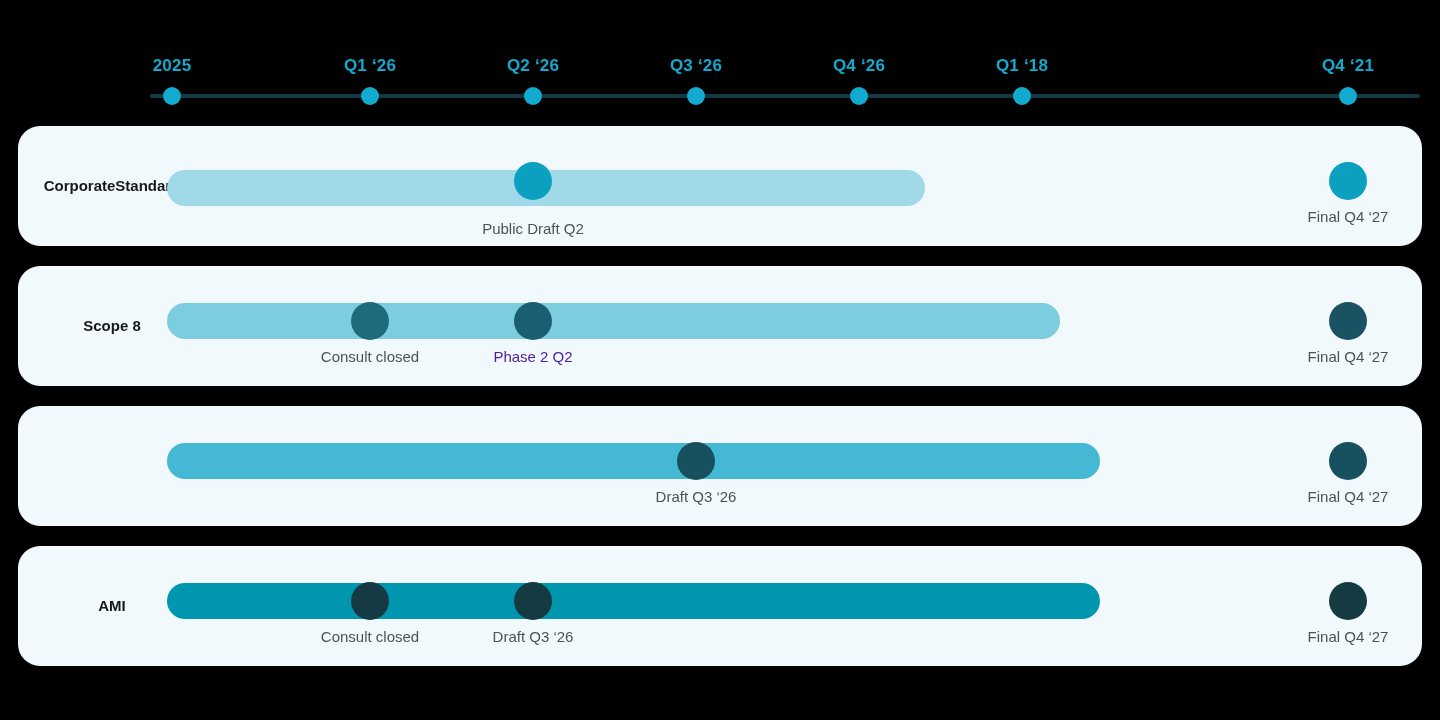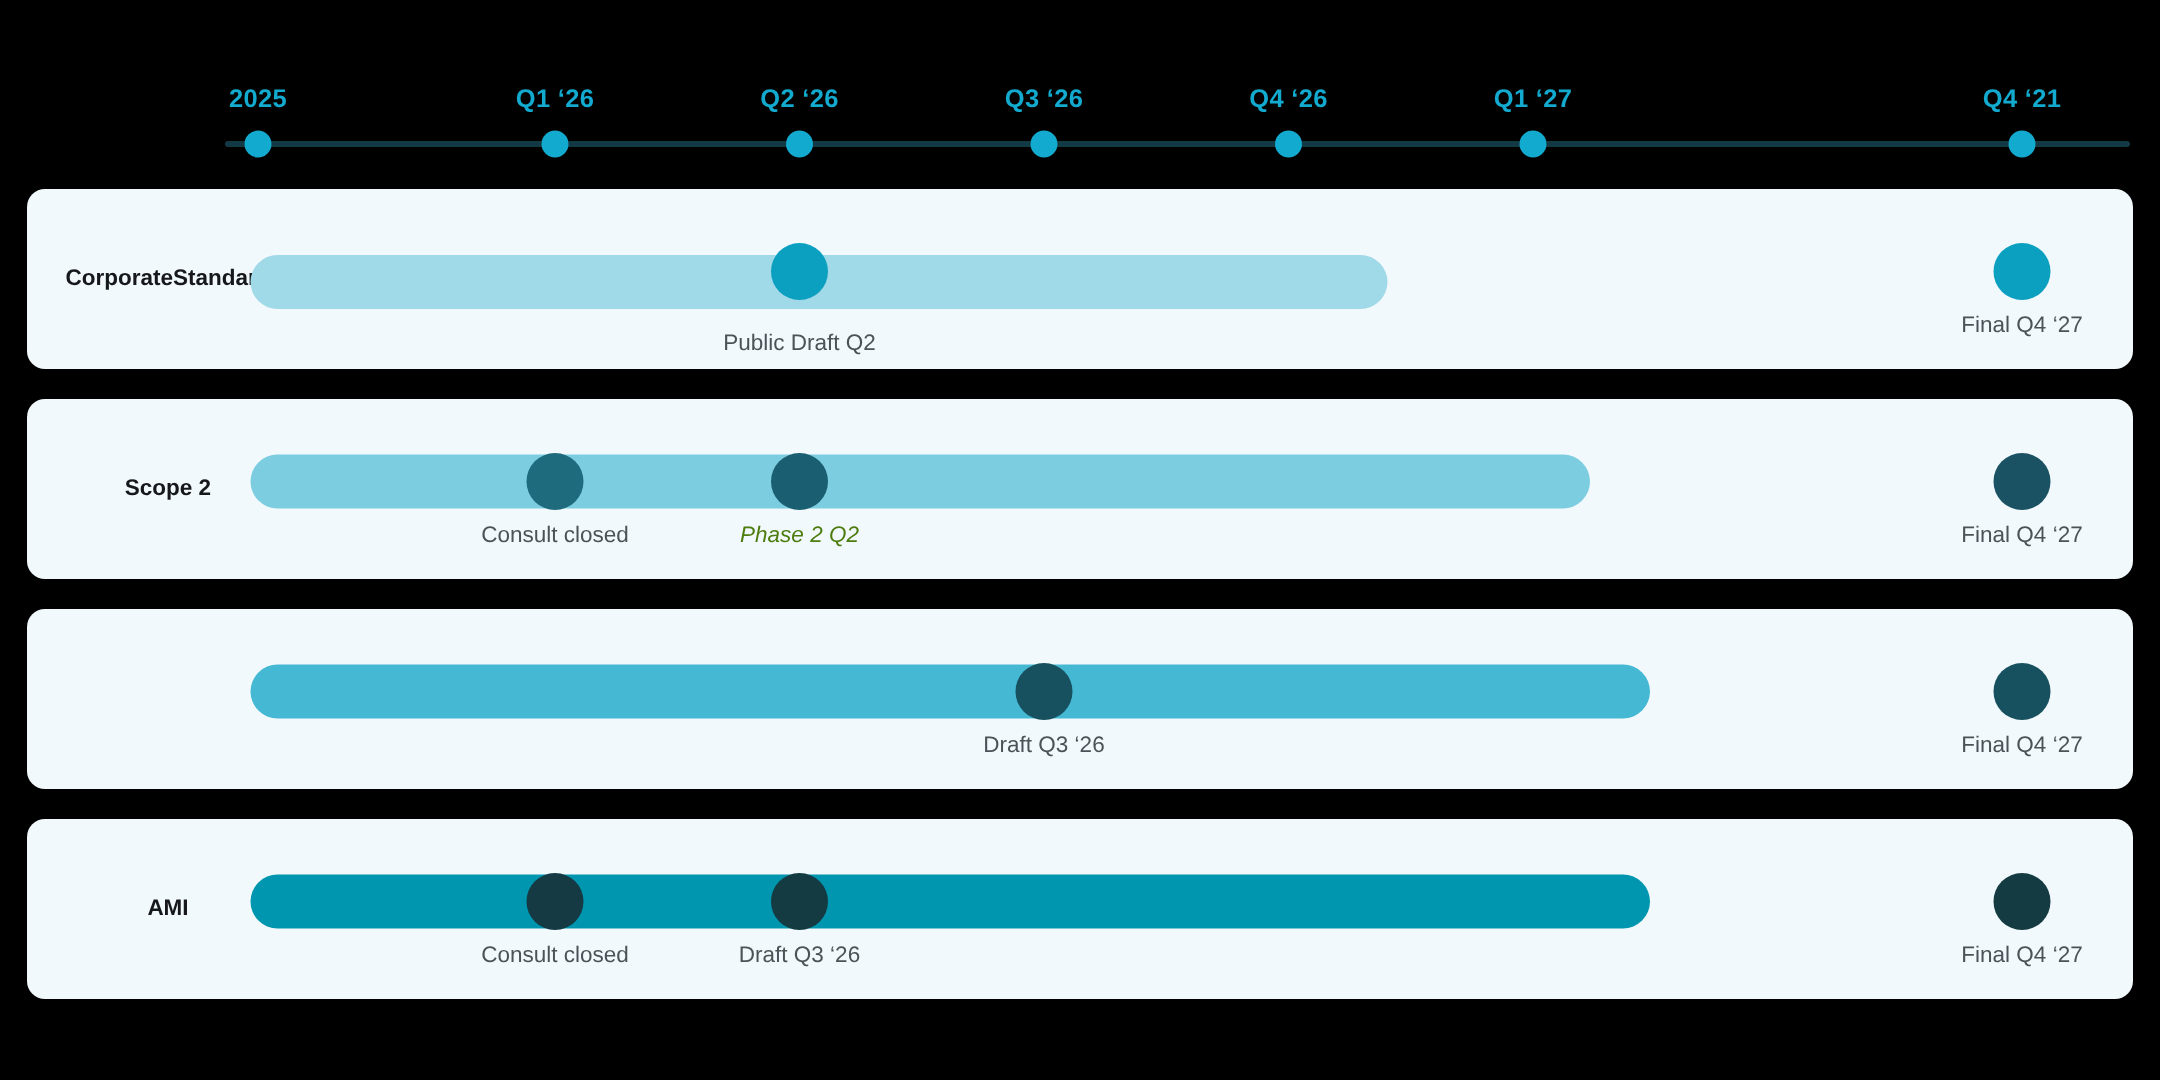--- a/index.html
+++ b/index.html
@@ -68,21 +68,21 @@
     white-space: nowrap;
   }
 
   
   .row-card {
     position: absolute;
     left: 18px;
     width: 1404px;
     height: 120px;
     background: #f2f9fc;
-    border-radius: 12px;
+    border-radius: 22px;
   }
 
   .row-label {
     position: absolute;
     left: 32px;
     top: 0;
     width: 124px;
     height: 120px;
     display: flex;
     align-items: center;
@@ -170,21 +170,21 @@
         </div>
         <div class="axis-tick" style="left: 696px;">
           <div class="tick-label">Q3 ‘26</div>
           <div class="tick-dot" style="background: rgb(18, 170, 206);"></div>
         </div>
         <div class="axis-tick" style="left: 859px;">
           <div class="tick-label">Q4 ‘26</div>
           <div class="tick-dot" style="background: rgb(18, 170, 206);"></div>
         </div>
         <div class="axis-tick" style="left: 1022px;">
-          <div class="tick-label">Q1 ‘27</div>
+          <div class="tick-label">Q1 ‘18</div>
           <div class="tick-dot" style="background: rgb(18, 170, 206);"></div>
         </div>
         <div class="axis-tick" style="left: 1348px;">
           <div class="tick-label">Q4 ‘21</div>
           <div class="tick-dot" style="background: rgb(18, 170, 206);"></div>
         </div>
       </div>
   </div>
 
   <div id="rows-area">
@@ -199,30 +199,30 @@
           <div class="ms-dot" style="background: rgb(11, 160, 192);"></div>
           <div class="ms-label" style="color: rgb(76, 83, 88); margin-top: 12px;">Public Draft Q2</div>
         </div>
         <div class="endpoint" style="left: 1330px; top: 55px;">
           <div class="end-dot" style="background: rgb(11, 160, 192);"></div>
           <div class="end-label" style="color: rgb(76, 83, 88);">Final Q4 ‘27</div>
         </div>
       </div>
       <div class="row-card" style="top: 266px; background: rgb(242, 249, 252);">
         <div class="row-label">
-          <span>Scope 2</span>
+          <span>Scope 8</span>
         </div>
         <div class="bar" style="left: 149px; width: 893px; top: 37px; background: rgb(124, 205, 224);"></div>
         <div class="milestone" style="left: 352px; top: 55px;">
           <div class="ms-dot" style="background: rgb(30, 107, 125);"></div>
           <div class="ms-label" style="color: rgb(76, 83, 88);">Consult closed</div>
         </div>
         <div class="milestone" style="left: 515px; top: 55px;">
           <div class="ms-dot" style="background: rgb(26, 95, 113);"></div>
-          <div class="ms-label" style="color: #4d7c0f; font-style: italic;">Phase 2 Q2</div>
+          <div class="ms-label" style="color: #4c1d95;">Phase 2 Q2</div>
         </div>
         <div class="endpoint" style="left: 1330px; top: 55px;">
           <div class="end-dot" style="background: rgb(26, 82, 100);"></div>
           <div class="end-label" style="color: rgb(76, 83, 88);">Final Q4 ‘27</div>
         </div>
       </div>
       <div class="row-card" style="top: 406px; background: rgb(242, 249, 252);">
         <div class="bar" style="left: 149px; width: 933px; top: 37px; background: rgb(69, 184, 212);"></div>
         <div class="milestone" style="left: 678px; top: 55px;">
           <div class="ms-dot" style="background: rgb(23, 80, 94);"></div>

